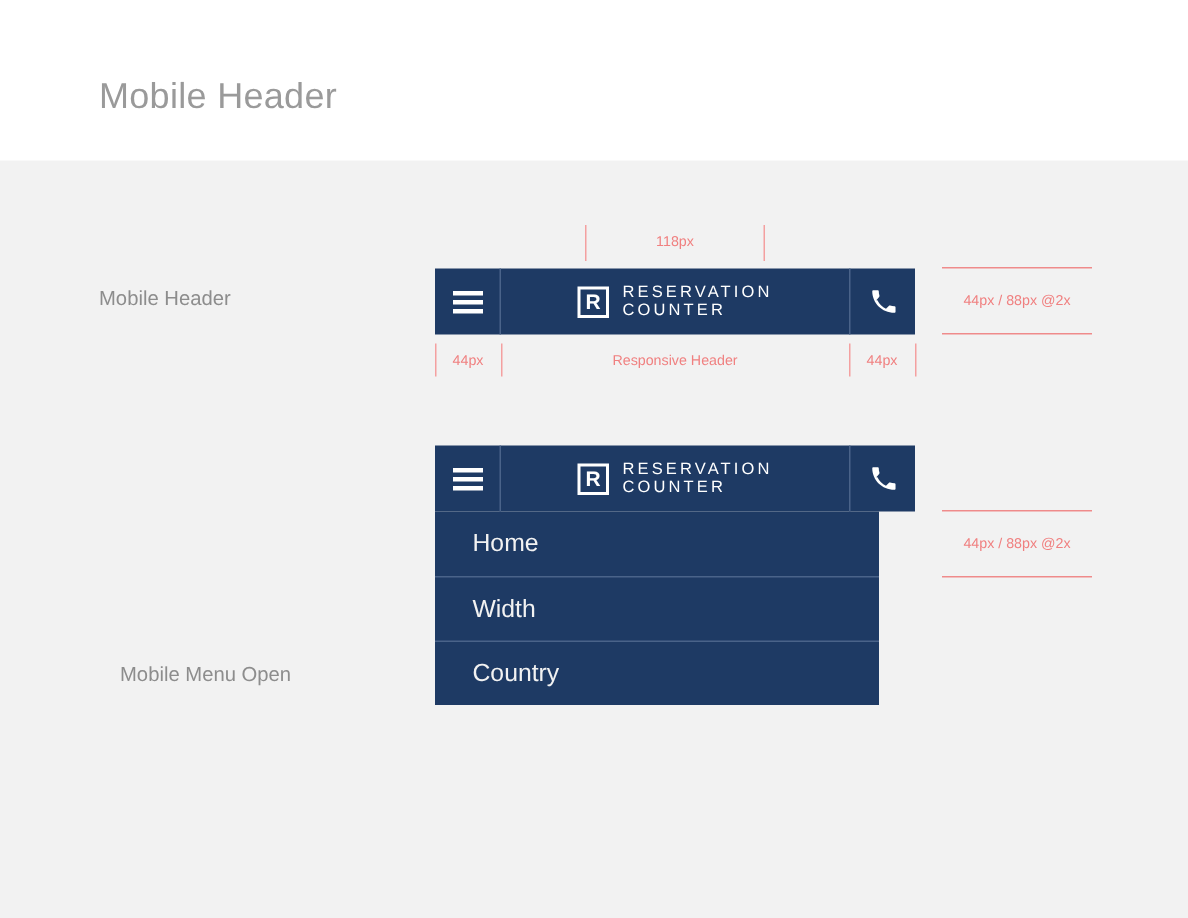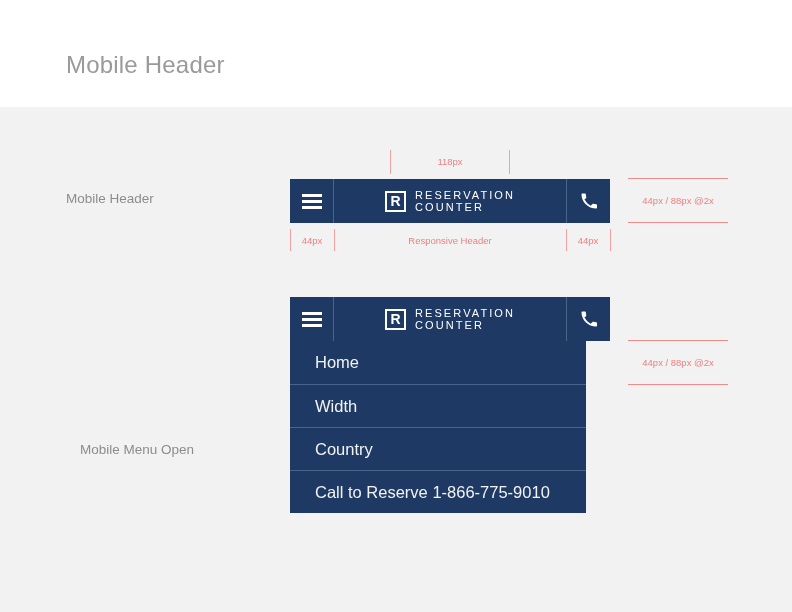--- a/index.html
+++ b/index.html
@@ -268,14 +268,13 @@
 </div>
 
 <div class="anno-hline" id="hl-r2-top"></div>
 <div class="anno-hline" id="hl-r2-bot"></div>
 <div class="anno-text" id="tx-r2">44px / 88px @2x</div>
 
 <div class="menu-panel">
   <div class="menu-item">Home</div>
   <div class="menu-item">Width</div>
   <div class="menu-item">Country</div>
-  <div class="menu-item">Call to Reserve 1-866-775-9010</div>
 </div>
 
 </body></html>

